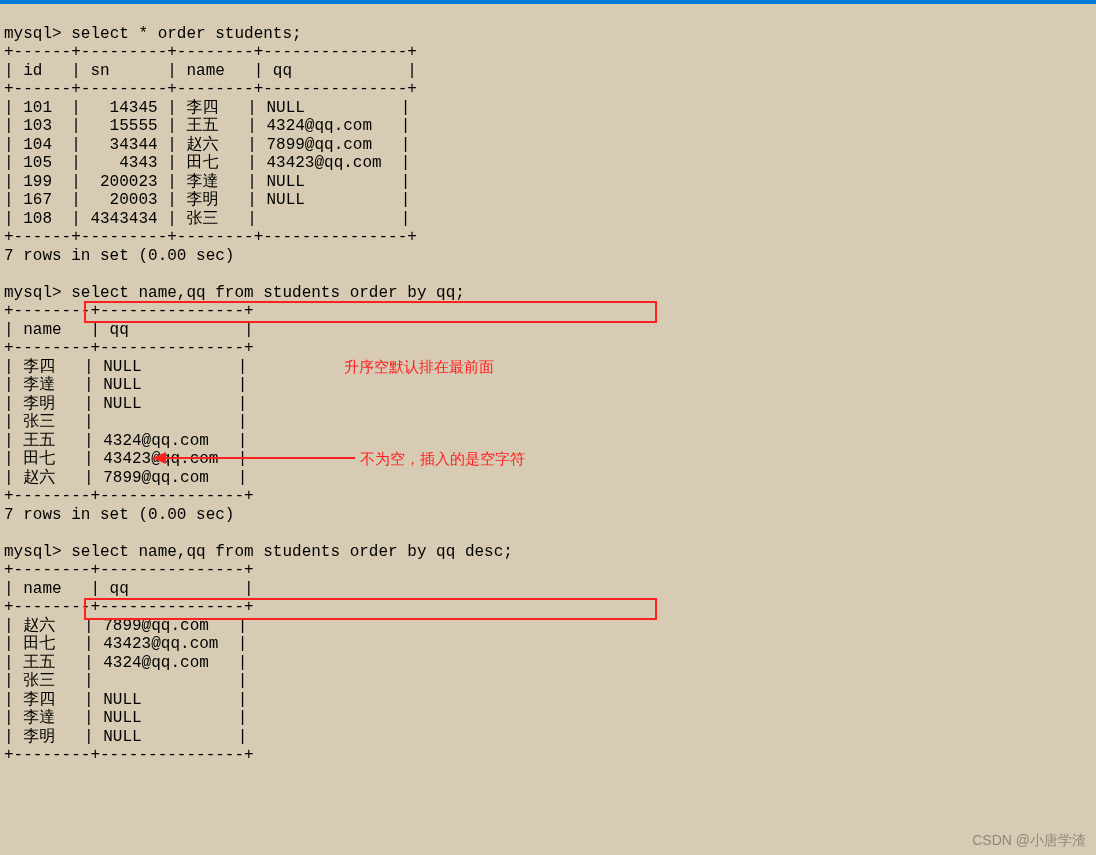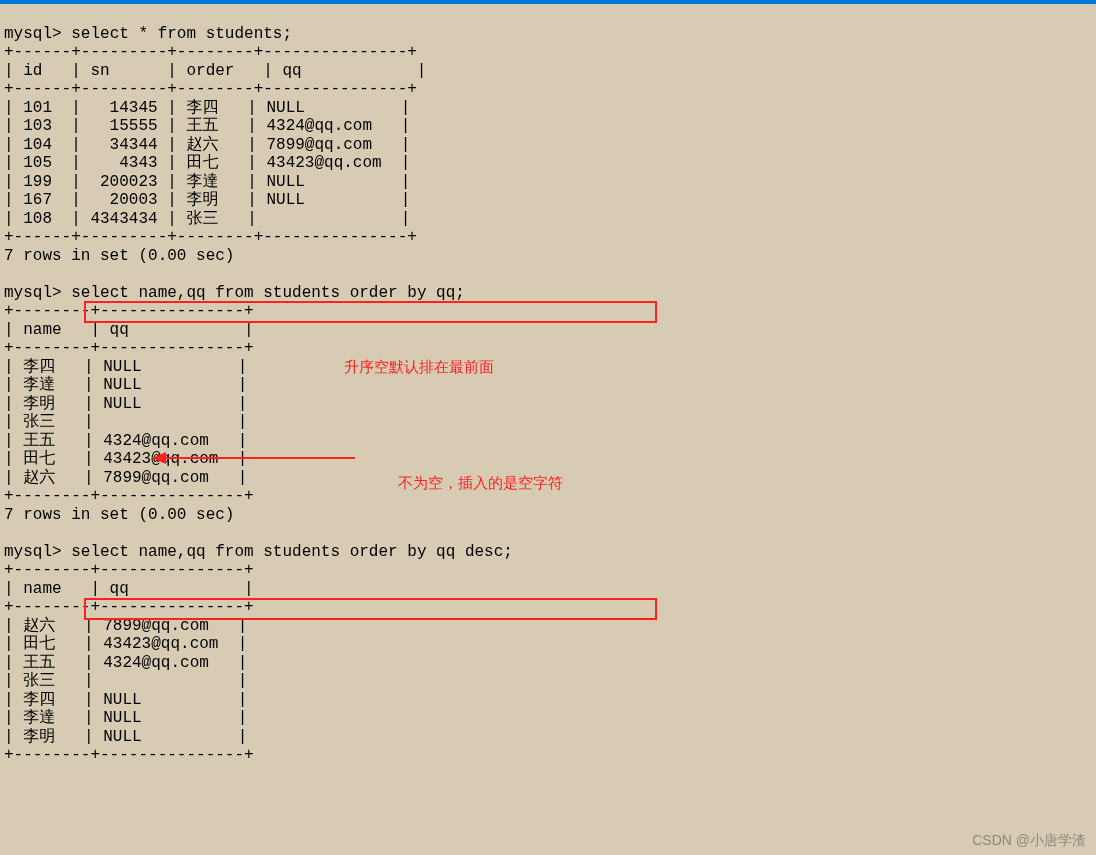--- a/index.html
+++ b/index.html
@@ -54,23 +54,23 @@
     }
   </style>
 </head>
 <body>
 
 
 
 <div class="titlebar"></div>
 
 <div class="term">
-<span>mysql&gt;</span> <span>select * from students;</span>
+<span>mysql&gt;</span> <span>select * order students;</span>
 <span>+------+---------+--------+---------------+</span>
-<span>| id   | sn      | order   | qq            |</span>
+<span>| id   | sn      | name   | qq            |</span>
 <span>+------+---------+--------+---------------+</span>
 <span>| 101  |   14345 | 李四   | NULL          |</span>
 <span>| 103  |   15555 | 王五   | 4324@qq.com   |</span>
 <span>| 104  |   34344 | 赵六   | 7899@qq.com   |</span>
 <span>| 105  |    4343 | 田七   | 43423@qq.com  |</span>
 <span>| 199  |  200023 | 李達   | NULL          |</span>
 <span>| 167  |   20003 | 李明   | NULL          |</span>
 <span>| 108  | 4343434 | 张三   |               |</span>
 <span>+------+---------+--------+---------------+</span>
 <span>7 rows in set (0.00 sec)</span>
@@ -100,21 +100,21 @@
 <span>| 李四   | NULL          |</span>
 <span>| 李達   | NULL          |</span>
 <span>| 李明   | NULL          |</span>
 <span>+--------+---------------+</span>
 </div>
 
 <div class="highlight-box" style="left:84px;top:301px;width:573px;height:22px;"></div>
 <div class="highlight-box" style="left:84px;top:598px;width:573px;height:22px;"></div>
 
 <div class="anno-text" style="left:344px;top:358px;">升序空默认排在最前面</div>
-<div class="anno-text" style="left:360px;top:474px;margin-left:38px;">不为空，插入的是空字符</div>
+<div class="anno-text" style="left:360px;top:450px;">不为空，插入的是空字符</div>
 
 <svg class="arrow-svg" style="left:150px;top:440px;" width="210" height="28">
   <line x1="205" y1="18" x2="12" y2="18" stroke="#ff2020" stroke-width="1.8"></line>
   <polygon points="2,18 16,12 16,24" fill="#ff2020"></polygon>
 </svg>
 
 <div class="watermark">CSDN @小唐学渣</div>
 
 
 

